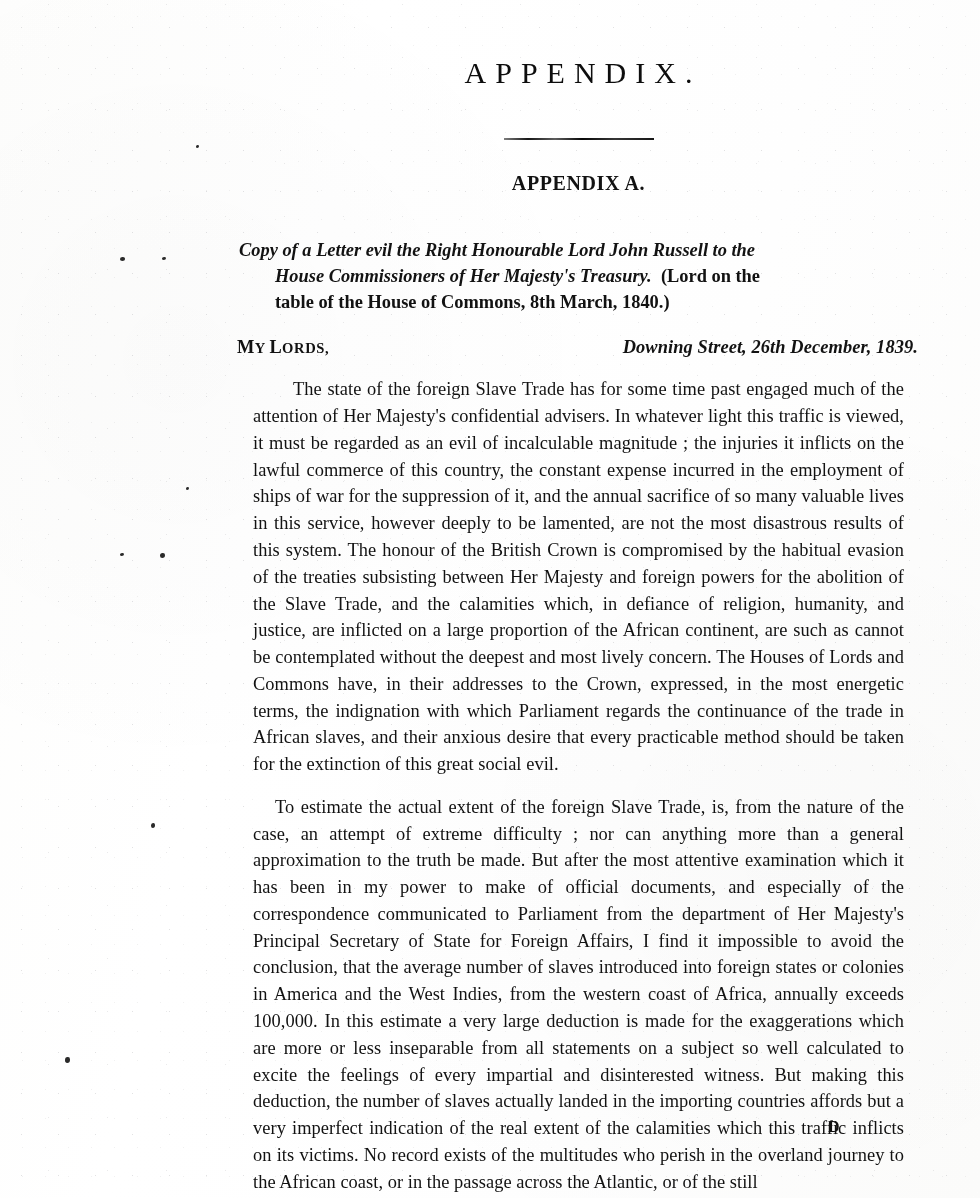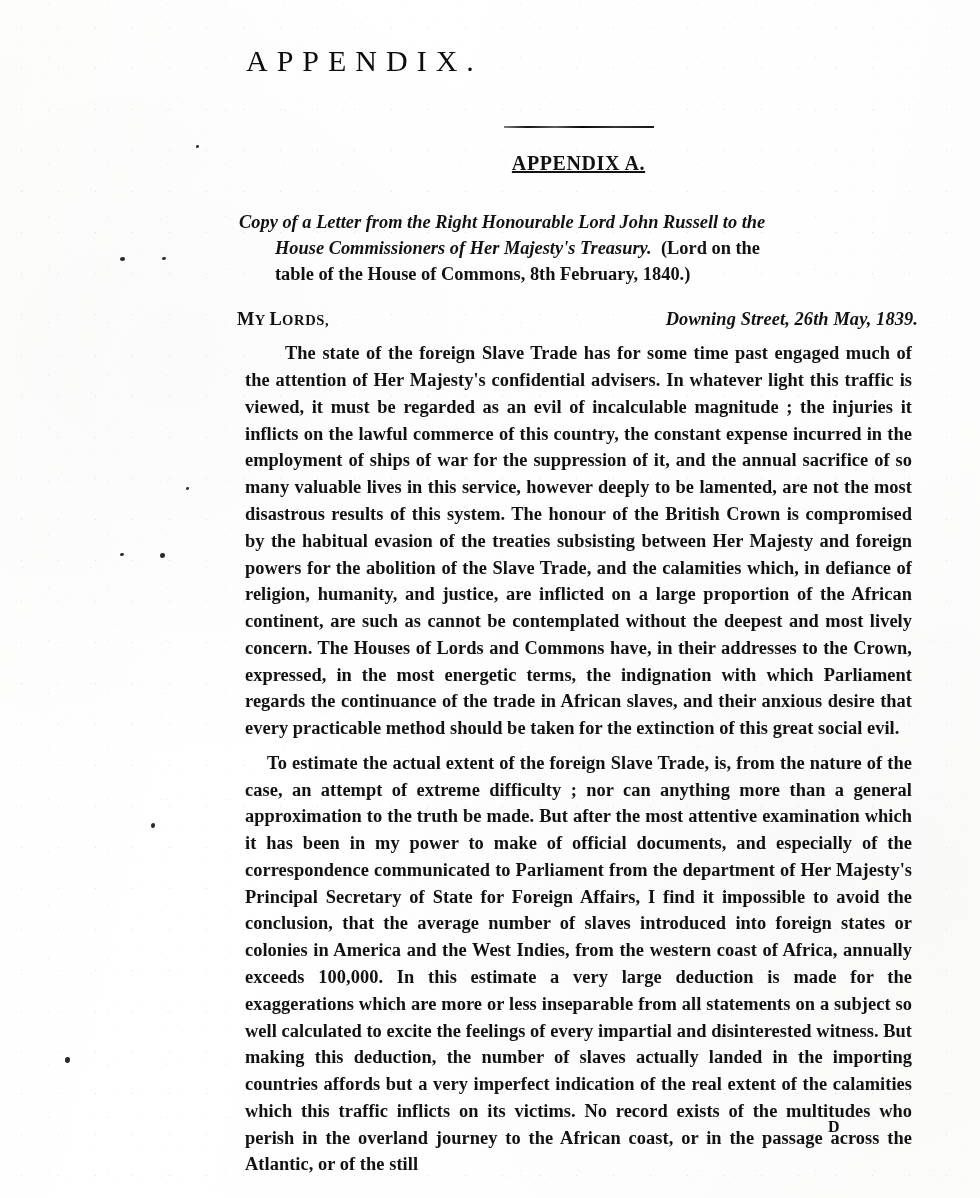--- a/index.html
+++ b/index.html
@@ -41,27 +41,27 @@
   
   .content {
     position: absolute;
     left: 237px;
     top: 0;
     width: 683px;
   }
 
   
   .doc-title {
-    text-align: left;
+    text-align: center;
     font-size: 30px;
     letter-spacing: 9px;
     text-indent: 9px;
     font-weight: 400;
     margin: 0;
-    padding-top: 44px;
+    padding-top: 56px;
     color: #0d0d0d;
   }
   .rule-wrap {
     text-align: center;
     margin-top: 36px;
     height: 4px;
   }
   .rule {
     display: inline-block;
     width: 150px;
@@ -72,23 +72,22 @@
       rgba(25,25,25,.70) 34%,
       rgba(8,8,8,1) 52%,
       rgba(18,18,18,.85) 74%,
       rgba(10,10,10,.95) 100%);
   }
   .section-title {
     text-align: center;
     font-size: 20px;
     font-weight: bold;
     letter-spacing: .6px;
-    margin: 0;
+    margin: 8px;
     padding-top: 34px;
-    text-decoration: underline;
   }
 
   
   .caption {
     margin: 0;
     padding-top: 34px;
     font-size: 18.4px;
     font-style: italic;
     font-weight: bold;
     line-height: 1.42;
@@ -118,25 +117,25 @@
     margin-left: auto;
     font-style: italic;
     font-weight: bold;
     letter-spacing: .1px;
     padding-right: 2px;
   }
 
   
   .body-text { font-size: 18.4px; }
   .para {
-    margin: 8px;
+    margin: 16px;
     text-align: justify;
     text-justify: inter-word;
     line-height: 1.455;
-    font-weight: bold;
+    font-weight: normal;
     letter-spacing: .05px;
     -webkit-hyphens: none;
     hyphens: none;
   }
   .para.first { text-indent: 40px; padding-top: 2px; }
   .para.second { text-indent: 22px; }
 
   
   .signature-mark {
     position: absolute;
@@ -175,28 +174,28 @@
 
     <h1 class="doc-title">APPENDIX.</h1>
 
     <div class="rule-wrap">
       <span class="rule"></span>
     </div>
 
     <h2 class="section-title">APPENDIX A.</h2>
 
     <p class="caption">
-      <span>Copy of a Letter from the Right Honourable Lord John Russell to the</span>
+      <span>Copy of a Letter evil the Right Honourable Lord John Russell to the</span>
       <span class="cap-l2"><span>House Commissioners of Her Majesty's Treasury.</span>&nbsp;&nbsp;<span class="roman">(Lord on the</span></span>
-      <span class="cap-l3 roman">table of the House of Commons, 8th February, 1840.)</span>
+      <span class="cap-l3 roman">table of the House of Commons, 8th March, 1840.)</span>
     </p>
 
     <div class="salutation-row">
       <span class="salutation"><span>M</span><span class="sc">Y </span><span>L</span><span class="sc">ORDS,</span></span>
-      <span class="dateline">Downing Street, 26th May, 1839.</span>
+      <span class="dateline">Downing Street, 26th December, 1839.</span>
     </div>
 
     <div class="body-text">
       <p class="para first">The state of the foreign Slave Trade has for some time past engaged much of the attention of Her Majesty's confidential advisers.  In whatever light this traffic is viewed, it must be regarded as an evil of incalculable magnitude ; the injuries it inflicts on the lawful commerce of this country, the constant expense incurred in the employment of ships of war for the suppression of it, and the annual sacrifice of so many valuable lives in this service, however deeply to be lamented, are not the most disastrous results of this system.  The honour of the British Crown is compromised by the habitual evasion of the treaties subsisting between Her Majesty and foreign powers for the abolition of the Slave Trade, and the calamities which, in defiance of religion, humanity, and justice, are inflicted on a large proportion of the African continent, are such as cannot be contemplated without the deepest and most lively concern.  The Houses of Lords and Commons have, in their addresses to the Crown, expressed, in the most energetic terms, the indignation with which Parliament regards the continuance of the trade in African slaves, and their anxious desire that every practicable method should be taken for the extinction of this great social evil.</p>
       <p class="para second">To estimate the actual extent of the foreign Slave Trade, is, from the nature of the case, an attempt of extreme difficulty ; nor can anything more than a general approximation to the truth be made.  But after the most attentive examination which it has been in my power to make of official documents, and especially of the correspondence communicated to Parliament from the department of Her Majesty's Principal Secretary of State for Foreign Affairs, I find it impossible to avoid the conclusion, that the average number of slaves introduced into foreign states or colonies in America and the West Indies, from the western coast of Africa, annually exceeds 100,000.  In this estimate a very large deduction is made for the exaggerations which are more or less inseparable from all statements on a subject so well calculated to excite the feelings of every impartial and disinterested witness.  But making this deduction, the number of slaves actually landed in the importing countries affords but a very imperfect indication of the real extent of the calamities which this traffic inflicts on its victims.  No record exists of the multitudes who perish in the overland journey to the African coast, or in the passage across the Atlantic, or of the still</p>
     </div>
 
   </div>
 
   <div class="signature-mark">D</div>

